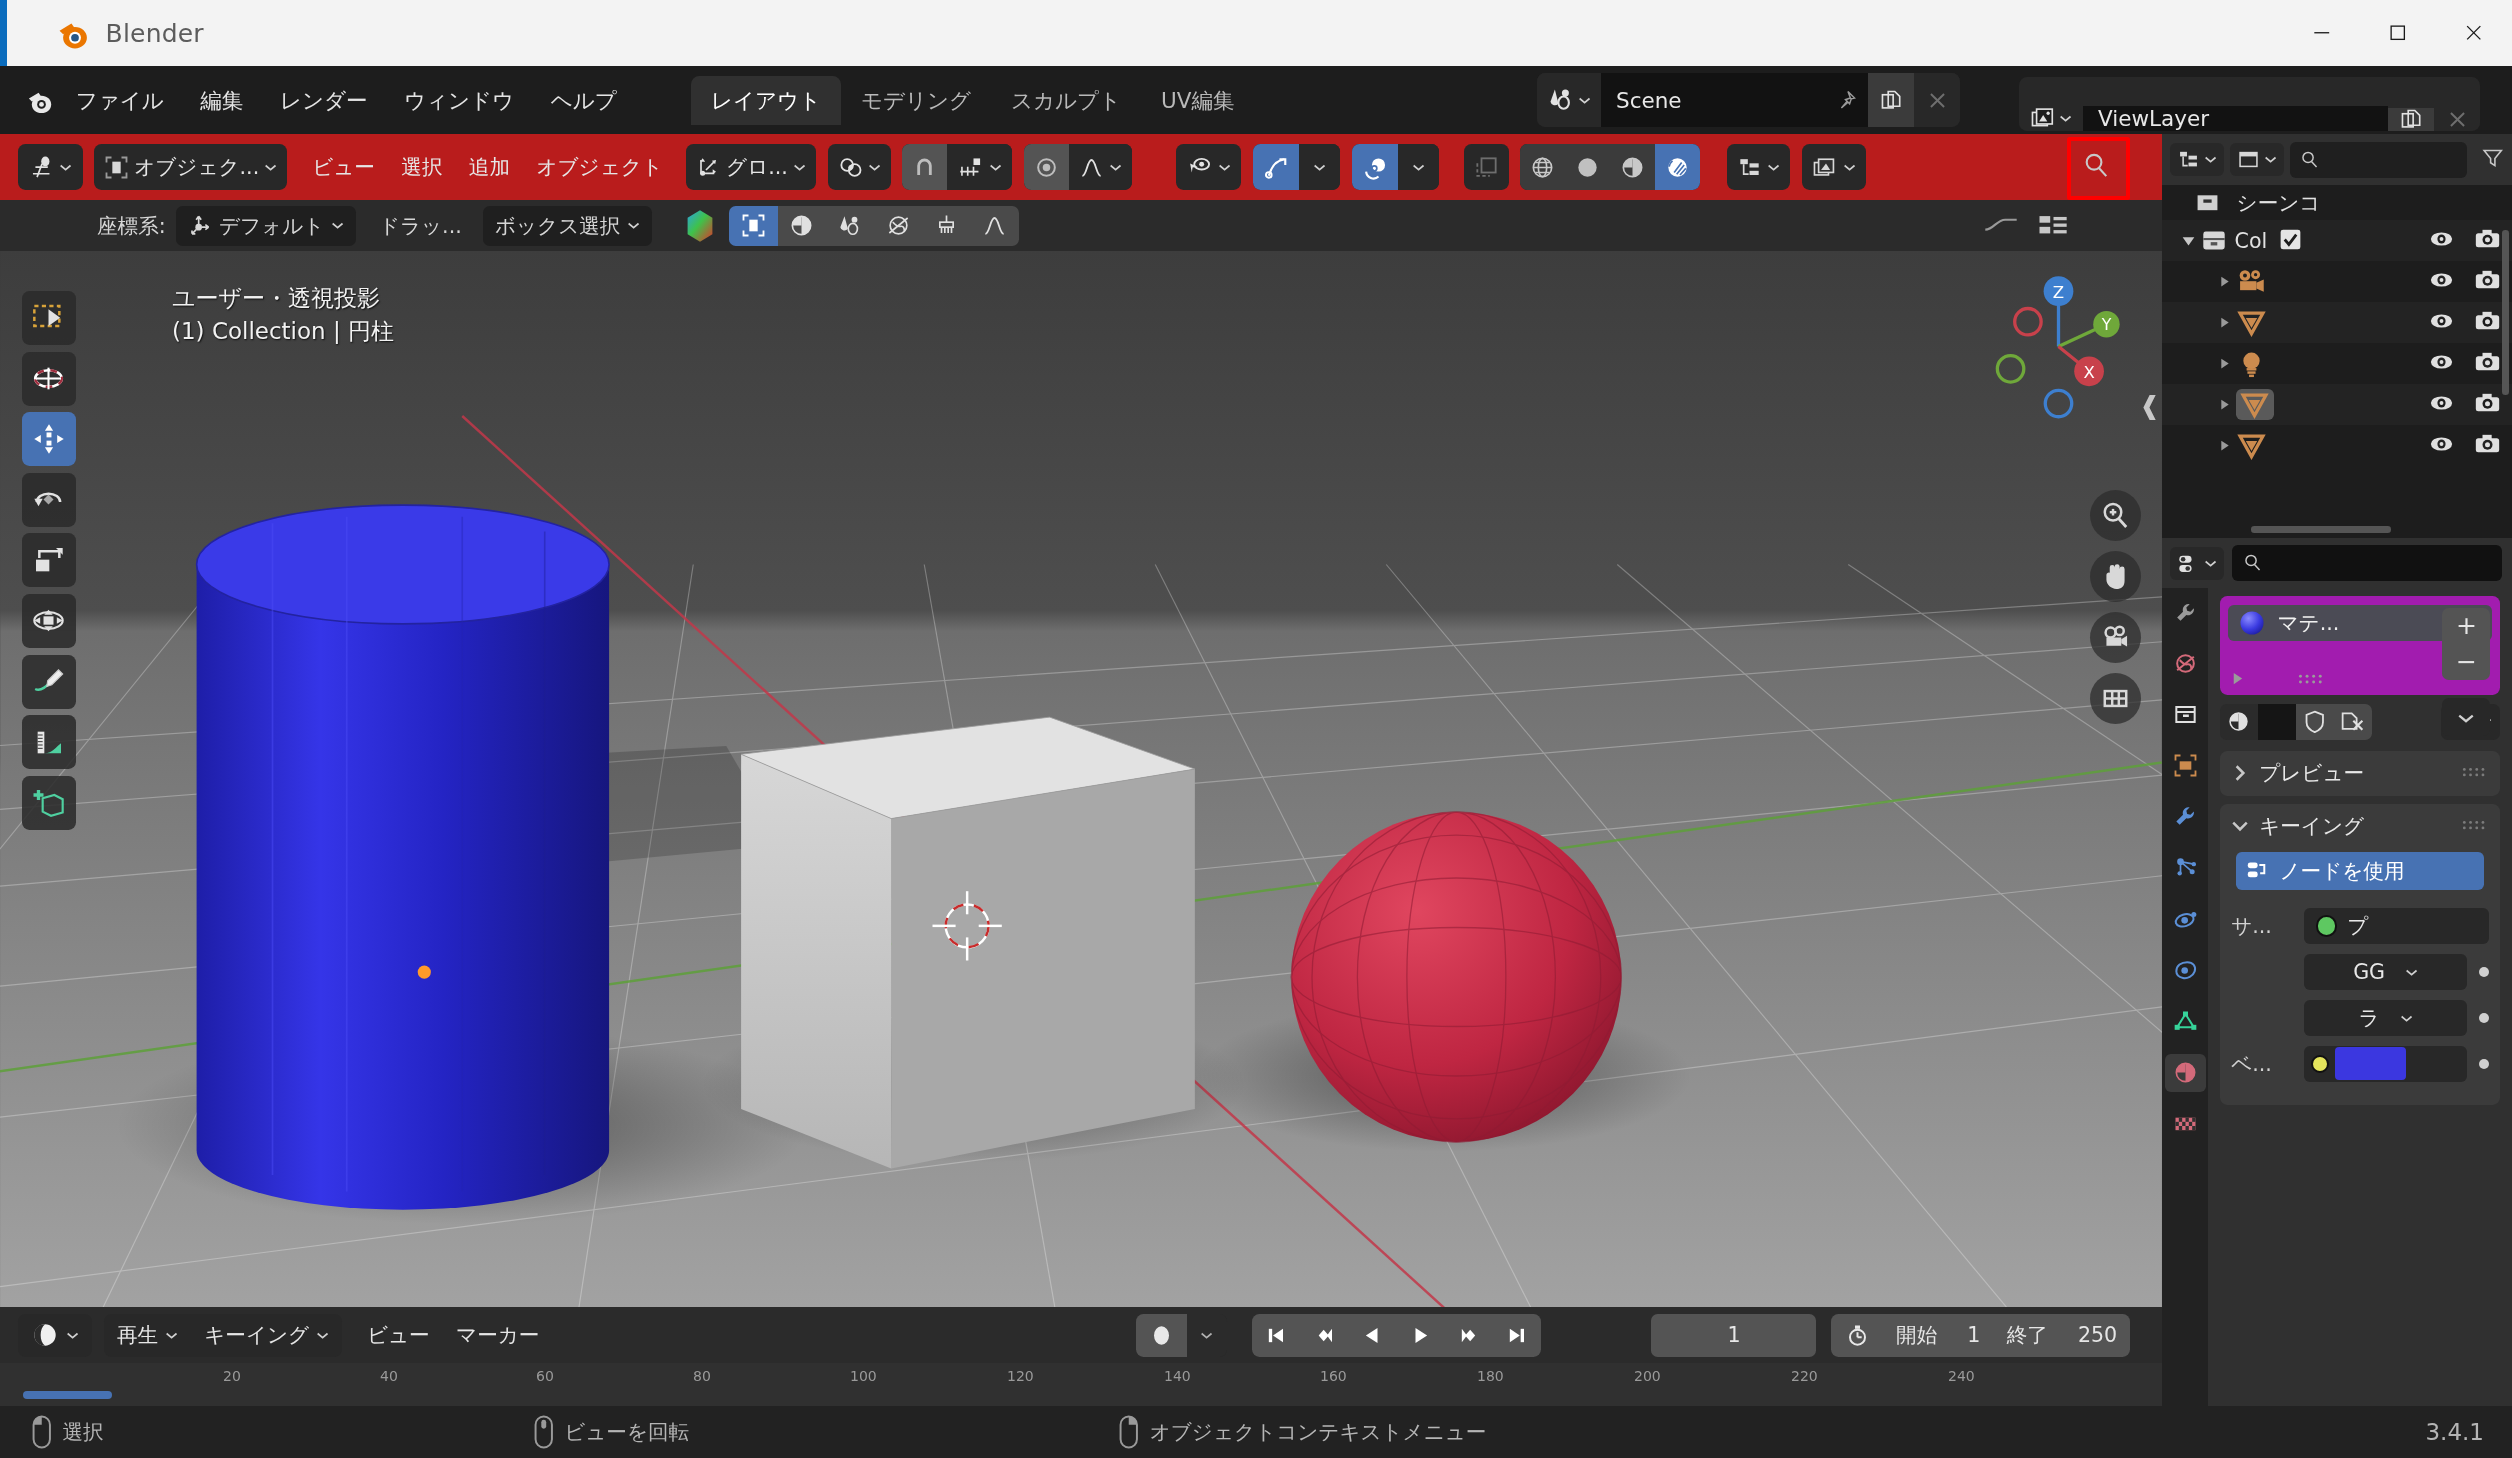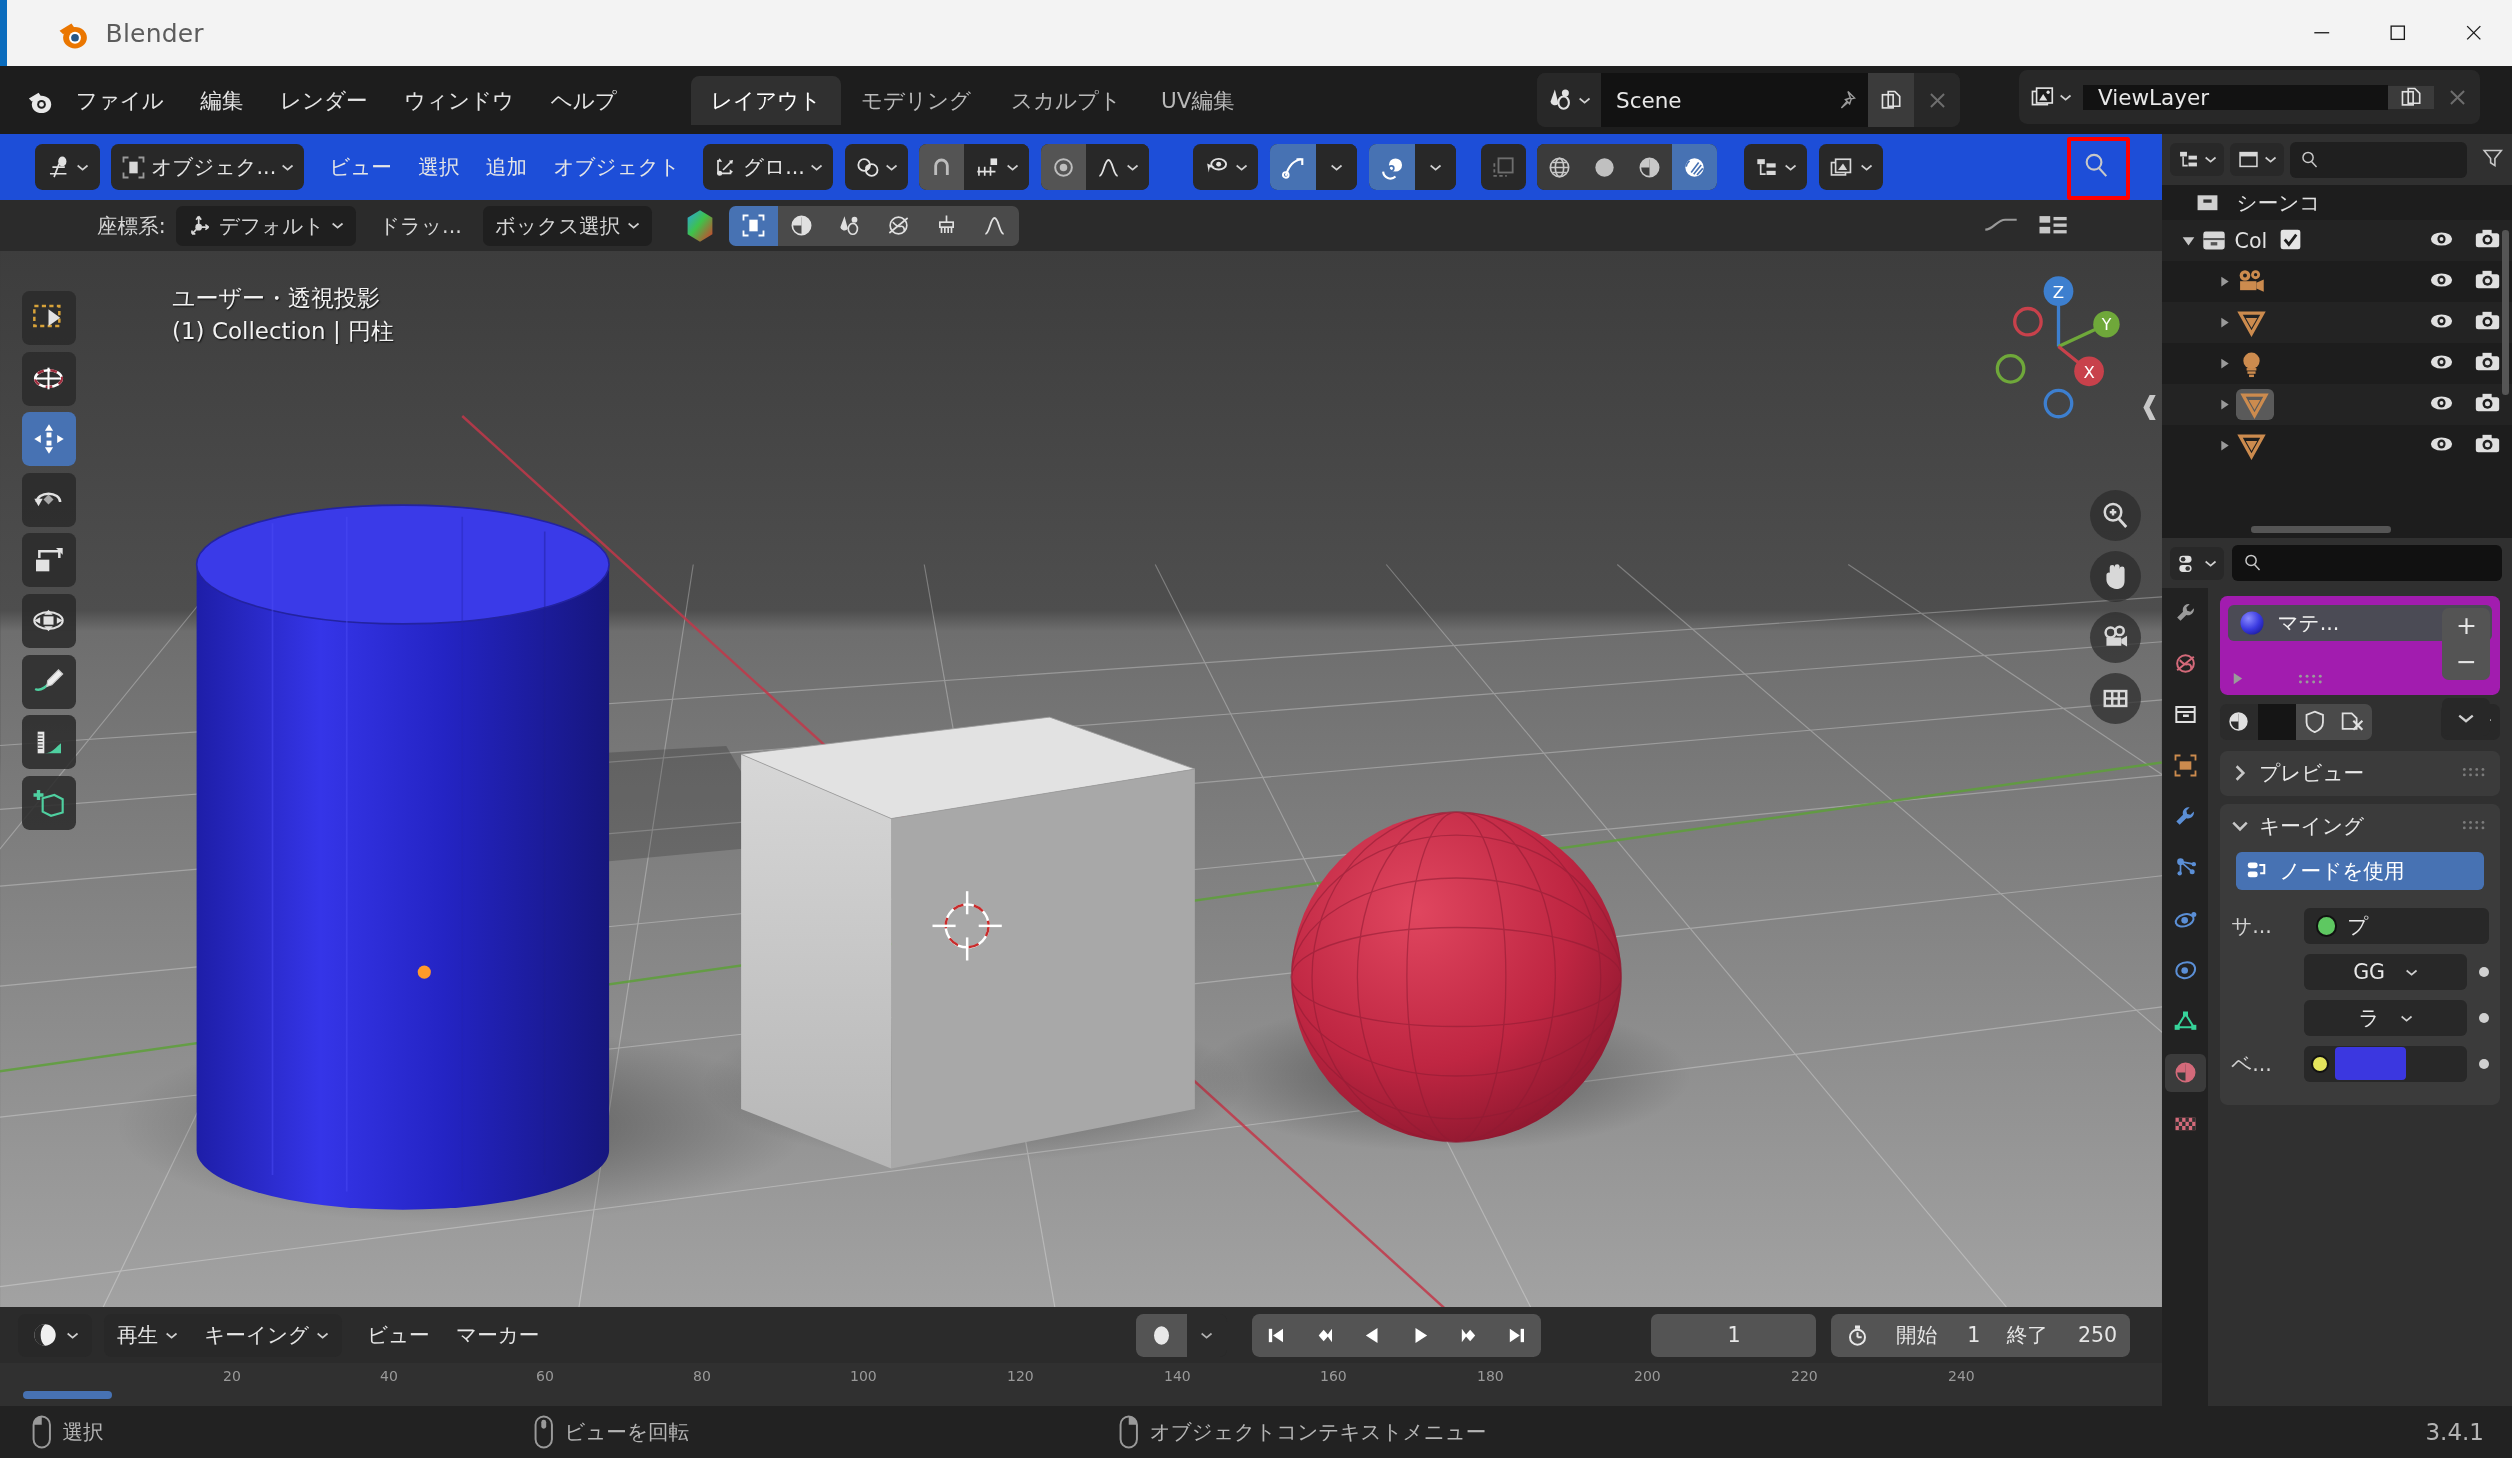--- a/index.html
+++ b/index.html
@@ -65,33 +65,33 @@
   }
   .sb-field {
     width: 221px; background: #121212; display: flex; align-items: center;
     padding-left: 15px; color: #e8e8e8; font-size: 21.5px;
   }
   .sb-pin { width: 46px; background: #121212; display:flex; align-items:center; justify-content:center; }
   .sb-btn { width: 46px; display:flex; align-items:center; justify-content:center; background:#3b3b3b; }
   .sb-btn.dim { background:#282828; }
 
   .vl-block {
-    position: absolute; left: 2019px; top: 70px; height: 54px;
-    display: flex; align-items: center;
+    position: absolute; left: 2019px; top: 77px; height: 54px;
+    display: flex; align-items: flex-end;
     background: #282828; border-radius: 8.3px; overflow: hidden;
   }
   .vl-field {
     width: 305px; background: #121212; display: flex; align-items: center;
     padding-left: 15px; color: #e8e8e8; font-size: 21.5px;
   }
 
   
   .vp-header {
     position: absolute; left: 0; top: 134px; width: 2162px; height: 66px;
-    background: #1d4ed8; display: flex; align-items: center; padding-left: 17px;
+    background: #b91c1c; display: flex; align-items: center;
   }
   .hgrp {
     display: flex; align-items: stretch; height: 46px;
     background: #282828; border-radius: 7.4px; overflow: hidden; margin-right: 11.6px;
   }
   .hbtn {
     display: flex; align-items: center; justify-content: center; gap: 5px;
     padding: 0 10px; background: #282828; min-width: 41px;
   }
   .hbtn.lit { background: #4772b3; }

